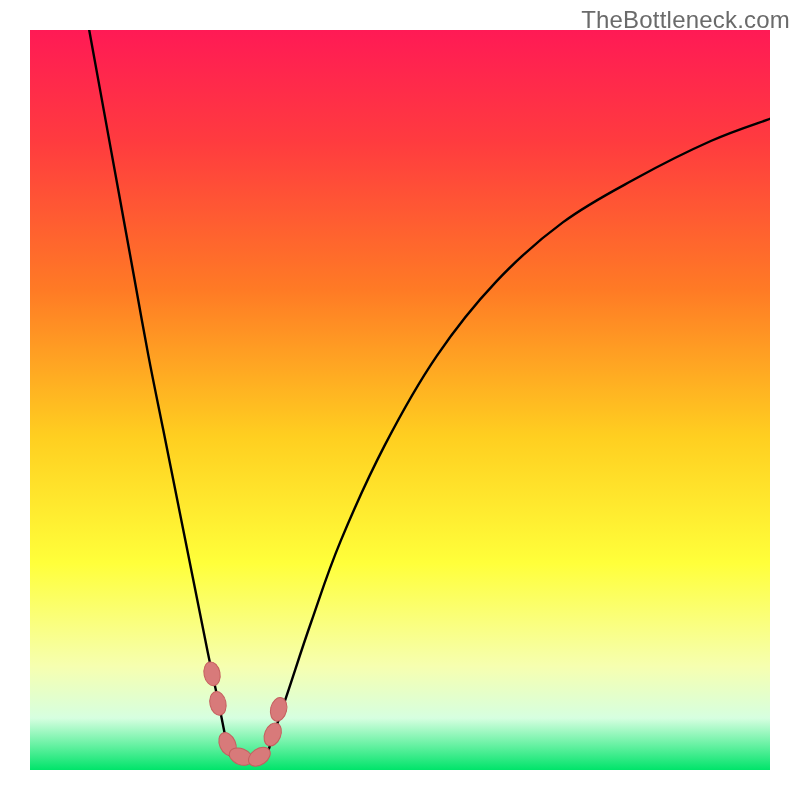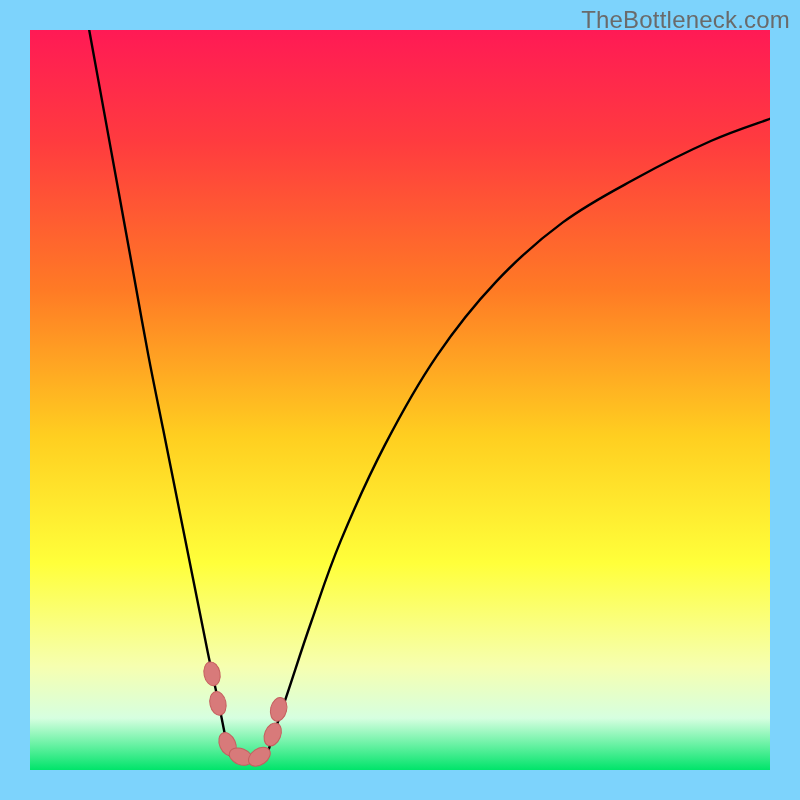--- a/index.html
+++ b/index.html
@@ -9,21 +9,21 @@
     height: 800px;
     background: #000;
     overflow: hidden;
   }
   .frame {
     position: absolute;
     left: 0;
     top: 0;
     width: 800px;
     height: 800px;
-    background: #7dd3fc;
+    background: #ffffff;
   }
   .plot {
     position: absolute;
     left: 30px;
     top: 30px;
     width: 740px;
     height: 740px;
     overflow: hidden;
   }
   .watermark {

